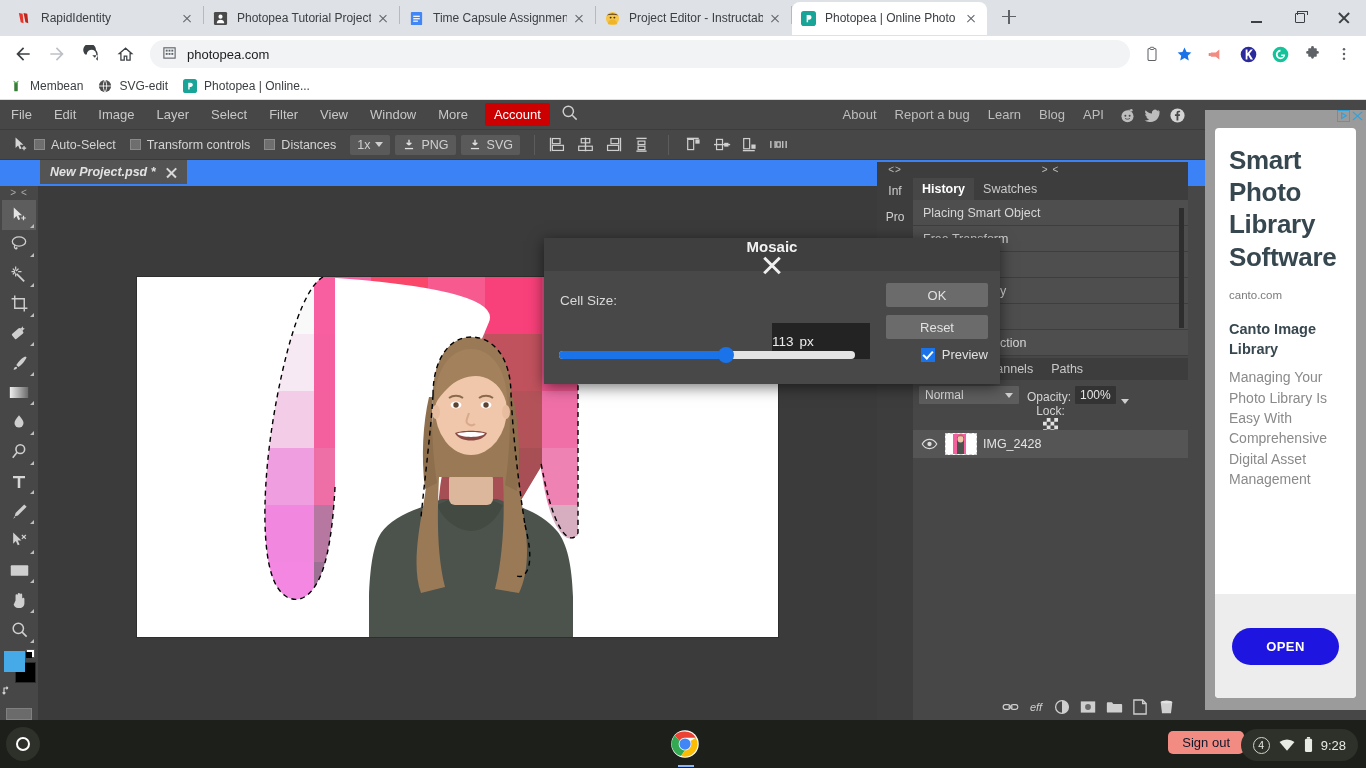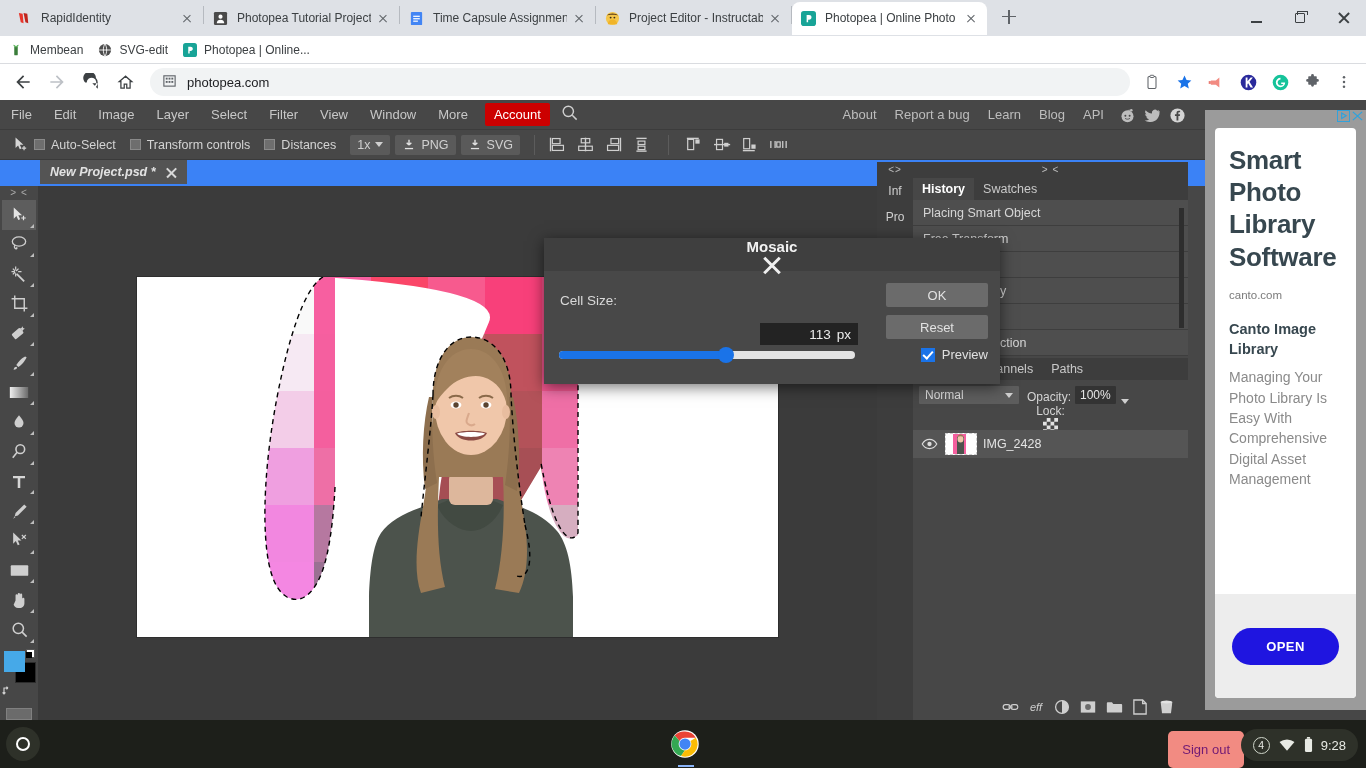--- a/index.html
+++ b/index.html
@@ -170,22 +170,22 @@
   
   #modal { position:absolute; left:544px; top:238px; width:456px; height:146px; background:#484848;
            box-shadow:0 3px 14px rgba(0,0,0,.55); z-index:50;}
   #mhead { height:33px; background:#3f3f3f; display:flex; align-items:center; padding:0 12px;flex-direction:column;}
   #mtitle { font-size:15px; font-weight:bold; color:#f2f2f2; flex:1;}
   #mclose { width:20px; height:20px; position:relative;}
   #mclose::before,#mclose::after{content:"";position:absolute;left:-1px;top:9px;width:22px;height:3px;background:#efefef;}
   #mclose::before{transform:rotate(45deg);} #mclose::after{transform:rotate(-45deg);}
   #mbody { position:relative; height:113px;}
   #celllabel { position:absolute; left:16px; top:22px; font-size:13.5px; color:#d9d9d9;}
-  #numbox { position:absolute; left:216px; top:52px; width:98px; height:22px; background:#232323;
-            display:flex; align-items:center; justify-content:flex-end; padding-right:7px;}
+  #numbox { position:absolute; left:228px; top:52px; width:98px; height:36px; background:#232323;
+            display:flex; align-items:center; padding-right:7px;}
   #numval { font-size:13.5px; color:#ececec;}
   #numunit { font-size:13.5px; color:#ececec; margin-left:6px;}
   #slider { position:absolute; left:15px; top:80px; width:296px; height:8px; background:#e4e4e4; border-radius:4px;}
   #sfill { position:absolute; left:0; top:0; height:8px; width:167px; background:#1a73e8; border-radius:4px;}
   #sknob { position:absolute; left:159px; top:-4px; width:16px; height:16px; border-radius:50%; background:#1a73e8;}
   #mside { position:absolute; right:12px; top:12px; width:102px;}
   .mbtn { height:24px; background:#6b6b6b; color:#e2e2e2; font-size:13px; display:flex;
           align-items:center; justify-content:center; margin-bottom:8px; border-radius:2px;}
   #prevrow { display:flex; align-items:center; justify-content:flex-end; margin-top:2px;}
   #prevbox { width:14px; height:14px; background:#1a73e8; position:relative; margin-right:7px;}
@@ -195,22 +195,22 @@
 
   
   #shelf { position:absolute; left:0; top:720px; width:1366px; height:48px; background:#1d1f1a;
            display:flex; align-items:center; }
   #launcher { width:34px; height:34px; border-radius:50%; background:#2e3129; margin-left:6px;
               display:flex; align-items:center; justify-content:center;}
   #launcher .ring { width:14px; height:14px; border-radius:50%; border:2.5px solid #fff;}
   #shelfcenter { position:absolute; left:668px; top:7px; width:34px; height:34px;
                  display:flex; align-items:center; justify-content:center;}
   #chromeact { position:absolute; left:678px; top:45px; width:16px; height:2px; background:#8ab4f8;}
-  #signout { position:absolute; right:122px; top:731px; background:#f28b82; color:#701a75;
-             font-size:13px; padding:11px 14px; border-radius:5px;}
+  #signout { position:absolute; right:122px; top:731px; background:#f28b82; color:#0f172a;
+             font-size:13px; padding:4px 14px; border-radius:5px;}
   #tray { position:absolute; right:8px; top:729px; height:32px; background:#2e3129; border-radius:16px;
           display:flex; align-items:center; padding:0 12px;}
   #traynum { width:17px; height:17px; border-radius:50%; border:1.5px solid #cfd5c9; color:#e8eae4;
              font-size:10.5px; display:flex; align-items:center; justify-content:center; margin-right:9px;}
   #traywifi { margin-right:9px; display:flex;}
   #traybat { margin-right:8px; display:flex;}
   #traytime { font-size:13px; color:#e8eae4;}
 </style>
 </head>
 <body>
@@ -292,51 +292,20 @@
         </div>
       <div class="wbtn">
           <div class="wmax"></div>
         </div>
       <div class="wbtn">
           <div class="wclose"></div>
         </div>
     </div>
   </div>
 
-  <div id="bookmarks">
-    <div class="bm">
-      <span class="bmi">
-        <svg width="14" height="14" viewBox="0 0 16 16">
-            <rect x="6" y="4" width="4" height="10" rx="1" fill="#3a7d3a"></rect>
-            <path d="M8 5c-2 0-3-2-3-3 1.5 0 3 1 3 3z" fill="#57b257"></path>
-            <path d="M8 5c2 0 3-2 3-3-1.5 0-3 1-3 3z" fill="#57b257"></path>
-          </svg>
-      </span>
-      <span class="bmt">Membean</span>
-    </div>
-    <div class="bm">
-      <span class="bmi">
-        <svg width="14" height="14" viewBox="0 0 16 16">
-            <circle cx="8" cy="8" r="7" fill="#4d4d4d"></circle>
-            <path d="M1 8h14M8 1c2.5 3 2.5 11 0 14M8 1C5.5 4 5.5 12 8 15" stroke="#fff" stroke-width="1" fill="none"></path>
-          </svg>
-      </span>
-      <span class="bmt">SVG-edit</span>
-    </div>
-    <div class="bm">
-      <span class="bmi">
-        <svg width="14" height="14" viewBox="0 0 16 16">
-            <rect width="16" height="16" rx="3" fill="#18a497"></rect>
-            <path d="M6 12V4.3h2.6c1.6 0 2.6.9 2.6 2.4S10.2 9.2 8.6 9.2H7.6V12z" fill="#fff"></path>
-          </svg>
-      </span>
-      <span class="bmt">Photopea | Online...</span>
-    </div>
-  </div>
-
   <div id="toolbar">
     <div class="navbtn">
       <svg width="20" height="20" viewBox="0 0 24 24">
           <path d="M20 11H7.8l5.6-5.6L12 4l-8 8 8 8 1.4-1.4L7.8 13H20z" fill="#3c4043"></path>
         </svg>
     </div>
     <div class="navbtn">
       <svg width="20" height="20" viewBox="0 0 24 24">
           <path d="M4 11h12.2l-5.6-5.6L12 4l8 8-8 8-1.4-1.4 5.6-5.6H4z" fill="#bdc1c6"></path>
         </svg>
@@ -402,20 +371,51 @@
             <path d="M10 2a2 2 0 014 0v1h3a1 1 0 011 1v3h1a2 2 0 010 4h-1v3a1 1 0 01-1 1h-3v1a2 2 0 01-4 0v-1H7a1 1 0 01-1-1v-3H5a2 2 0 010-4h1V4a1 1 0 011-1h3z" fill="#5f6368"></path>
           </svg>
       </div>
       <div class="ic">
         <svg width="16" height="16" viewBox="0 0 24 24">
             <circle cx="12" cy="5" r="1.9" fill="#5f6368"></circle>
             <circle cx="12" cy="12" r="1.9" fill="#5f6368"></circle>
             <circle cx="12" cy="19" r="1.9" fill="#5f6368"></circle>
           </svg>
       </div>
+    </div>
+  </div>
+
+  <div id="bookmarks">
+    <div class="bm">
+      <span class="bmi">
+        <svg width="14" height="14" viewBox="0 0 16 16">
+            <rect x="6" y="4" width="4" height="10" rx="1" fill="#3a7d3a"></rect>
+            <path d="M8 5c-2 0-3-2-3-3 1.5 0 3 1 3 3z" fill="#57b257"></path>
+            <path d="M8 5c2 0 3-2 3-3-1.5 0-3 1-3 3z" fill="#57b257"></path>
+          </svg>
+      </span>
+      <span class="bmt">Membean</span>
+    </div>
+    <div class="bm">
+      <span class="bmi">
+        <svg width="14" height="14" viewBox="0 0 16 16">
+            <circle cx="8" cy="8" r="7" fill="#4d4d4d"></circle>
+            <path d="M1 8h14M8 1c2.5 3 2.5 11 0 14M8 1C5.5 4 5.5 12 8 15" stroke="#fff" stroke-width="1" fill="none"></path>
+          </svg>
+      </span>
+      <span class="bmt">SVG-edit</span>
+    </div>
+    <div class="bm">
+      <span class="bmi">
+        <svg width="14" height="14" viewBox="0 0 16 16">
+            <rect width="16" height="16" rx="3" fill="#18a497"></rect>
+            <path d="M6 12V4.3h2.6c1.6 0 2.6.9 2.6 2.4S10.2 9.2 8.6 9.2H7.6V12z" fill="#fff"></path>
+          </svg>
+      </span>
+      <span class="bmt">Photopea | Online...</span>
     </div>
   </div>
 </div>
 
 <div id="app">
 
   <div id="menubar">
     <div class="menu">File</div>
     <div class="menu">Edit</div>
     <div class="menu">Image</div>

